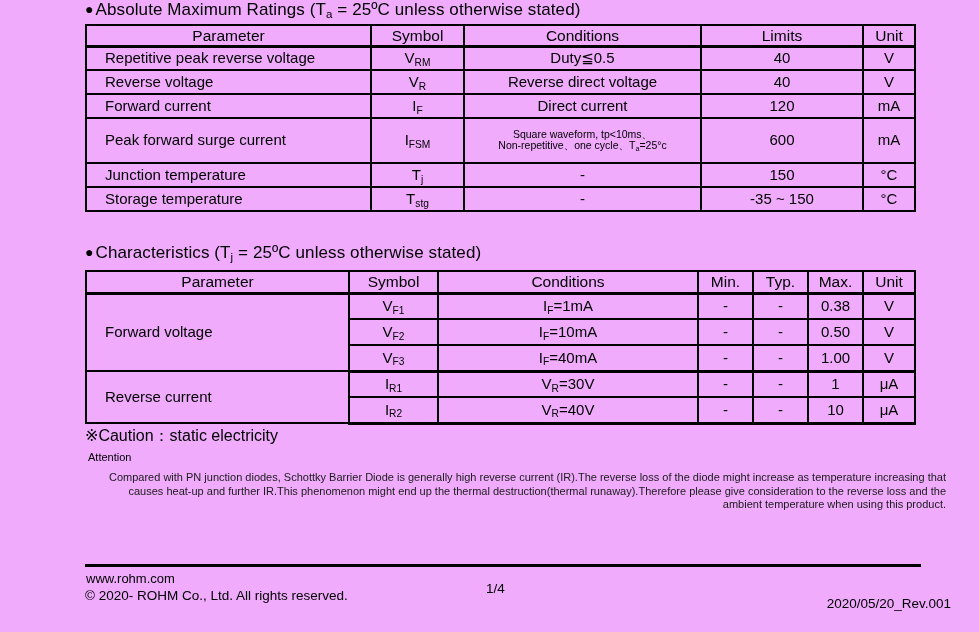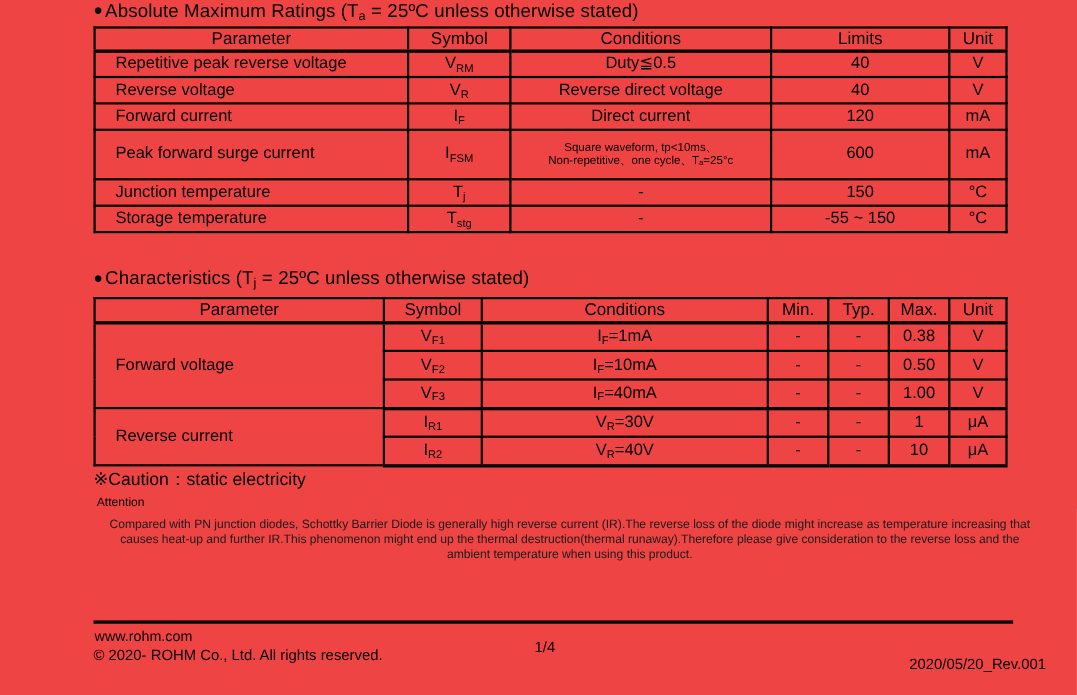--- a/index.html
+++ b/index.html
@@ -2,21 +2,21 @@
 <html><head>
 <meta charset="utf-8">
 <style>
   html,body{margin:0;padding:0;}
   body{
     width:979px;height:632px;background:#ffffff;
     font-family:"Liberation Sans","DejaVu Sans",sans-serif;
     color:#000;
     -webkit-font-smoothing:antialiased;
   }
-  .page{position:relative;width:979px;height:632px;background:#ef4444;overflow:hidden;}
+  .page{position:relative;width:979px;height:632px;background:#f0abfc;overflow:hidden;}
 
   .sec-title{
     position:absolute;left:85px;font-size:17px;letter-spacing:0.1px;
     white-space:nowrap;
   }
   .sec-title .bullet{font-size:14px;vertical-align:1px;margin-right:2px;}
   .t1{top:0px;}
   .t2{top:243px;}
 
   table.tbl{
@@ -46,21 +46,21 @@
     vertical-align:baseline;
     position:relative;
     top:0.28em;
   }
   .cond-small{font-size:10.5px;line-height:1.25;}
 
   .caution{position:absolute;left:85px;top:426px;font-size:16px;}
   .attn-title{position:absolute;left:88px;top:451px;font-size:11px;}
   .attn-body{
     position:absolute;left:90px;top:471px;width:856px;
-    font-size:11px;line-height:13.5px;color:#1a1a1a;text-align:center;
+    font-size:11px;line-height:13.5px;color:#1a1a1a;text-align:right;
   }
 
   .footer-rule{position:absolute;left:85px;top:564px;width:836px;height:3px;background:#000;}
   .f-web{position:absolute;left:86px;top:571px;font-size:13px;}
   .f-copy{position:absolute;left:85px;top:588px;font-size:13.5px;}
   .f-page{position:absolute;left:486px;top:581px;font-size:13.5px;}
   .f-rev{position:absolute;right:28px;top:596px;font-size:13.5px;}
 </style>
 </head>
 <body>
@@ -122,21 +122,21 @@
       <td class="param">Junction temperature</td>
       <td class="sym"><span>T</span><sub>j</sub></td>
       <td>-</td>
       <td>150</td>
       <td>°C</td>
     </tr>
     <tr>
       <td class="param">Storage temperature</td>
       <td class="sym"><span>T</span><sub>stg</sub></td>
       <td>-</td>
-      <td>-55 ~ 150</td>
+      <td>-35 ~ 150</td>
       <td>°C</td>
     </tr>
   </tbody>
     </table>
 
   <div class="sec-title t2">
     <span class="bullet">●</span><span>Characteristics (T</span><sub>j</sub><span> = 25ºC unless otherwise stated)</span>
   </div>
 
   <table class="tbl chr">

